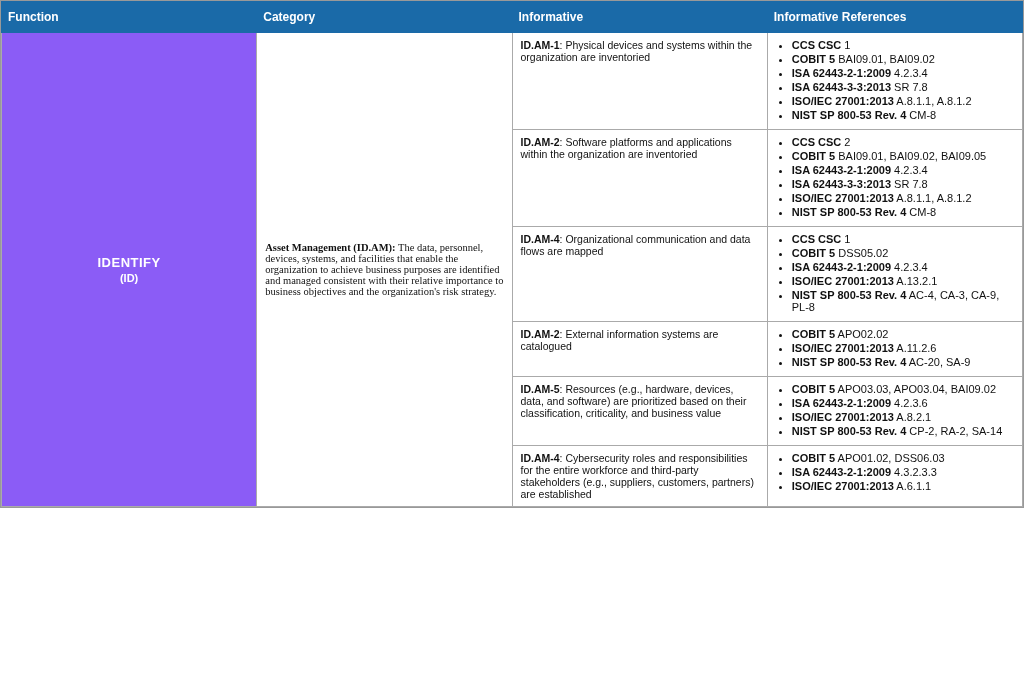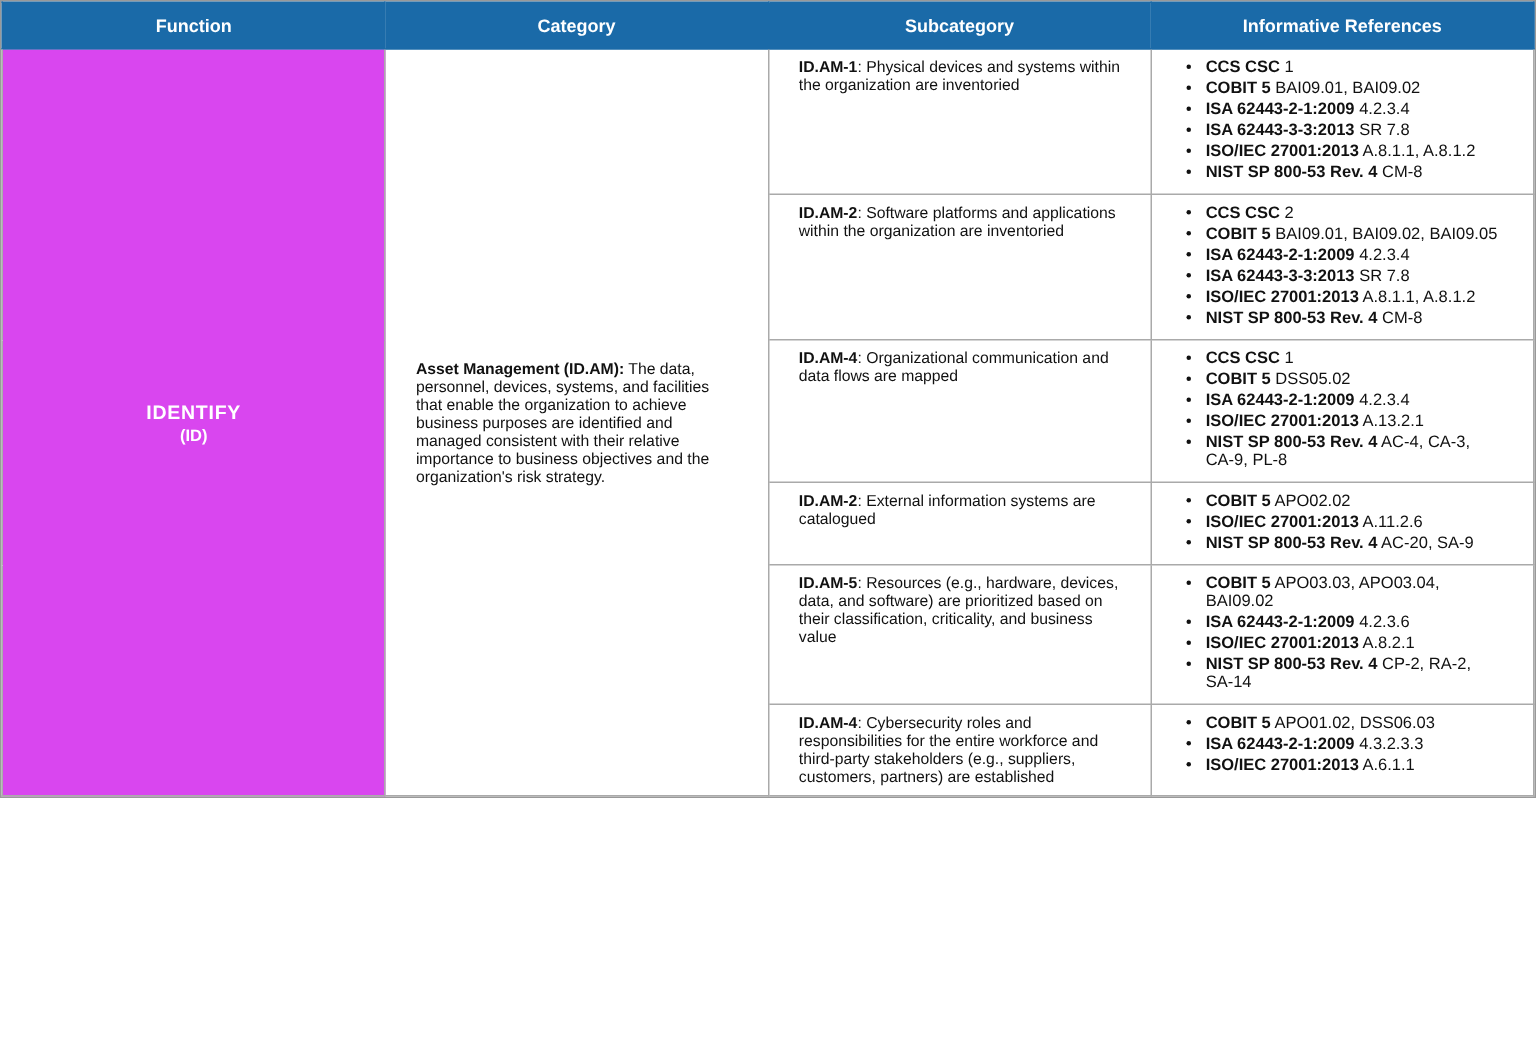--- a/index.html
+++ b/index.html
@@ -16,46 +16,47 @@
       border-collapse: collapse;
       table-layout: fixed;
     }
 
     thead tr th {
       background-color: #1a6aa8;
       color: #fff;
       font-weight: bold;
       font-size: 12px;
       padding: 8px 6px;
-      text-align: center;
+      text-align: left;
       border: 1px solid #1a6aa8;
     }
 
     tbody td {
       border: 1px solid #aaa;
       vertical-align: top;
-      padding: 6px 20px;
+      padding: 6px 8px;
       font-size: 10.5px;
       color: #111;
       margin-left: 43px;
     }
 
     .col-function {
       width: 10%;
       text-align: center;
-      background-color: #d946ef;
+      background-color: #8b5cf6;
       color: #fff;
       font-weight: bold;
       font-size: 13px;
       vertical-align: middle !important;
     }
 
     .col-category {
       width: 17%;
       vertical-align: middle !important;
+      font-family: Liberation Serif, serif;
     }
 
     .col-subcategory {
       width: 28%;
     }
 
     .col-references {
       width: 45%;
     }
 
@@ -94,21 +95,21 @@
   </style>
 </head>
 <body>
 
 <div class="table-container">
   <table>
     <thead>
       <tr>
         <th>Function</th>
         <th>Category</th>
-        <th>Subcategory</th>
+        <th>Informative</th>
         <th>Informative References</th>
       </tr>
     </thead>
     <tbody id="table-body">
     <tr>
           <td rowspan="6" class="col-function"><span class="function-label">IDENTIFY</span><br><span class="function-sub">(ID)</span></td>
           <td rowspan="6" class="col-category"><span class="category-title">Asset Management (ID.AM):</span> <span>The data, personnel, devices, systems, and facilities that enable the organization to achieve business purposes are identified and managed consistent with their relative importance to business objectives and the organization's risk strategy.</span></td>
           <td class="col-subcategory"><span class="subcategory-id bold">ID.AM-1</span><span>: Physical devices and systems within the organization are inventoried</span></td>
           <td class="col-references">
             <ul class="ref-list">

